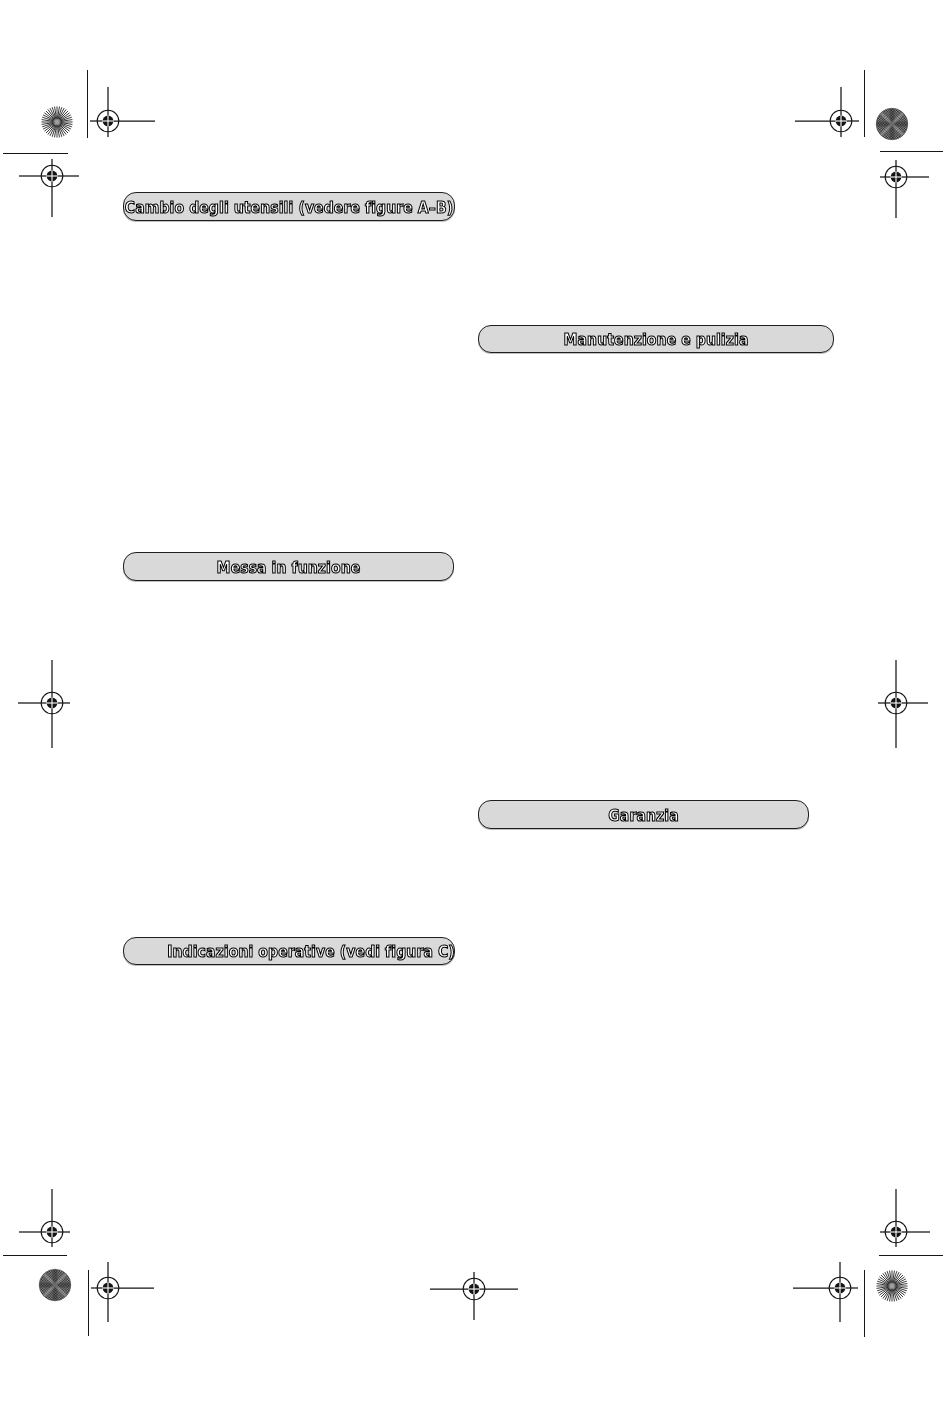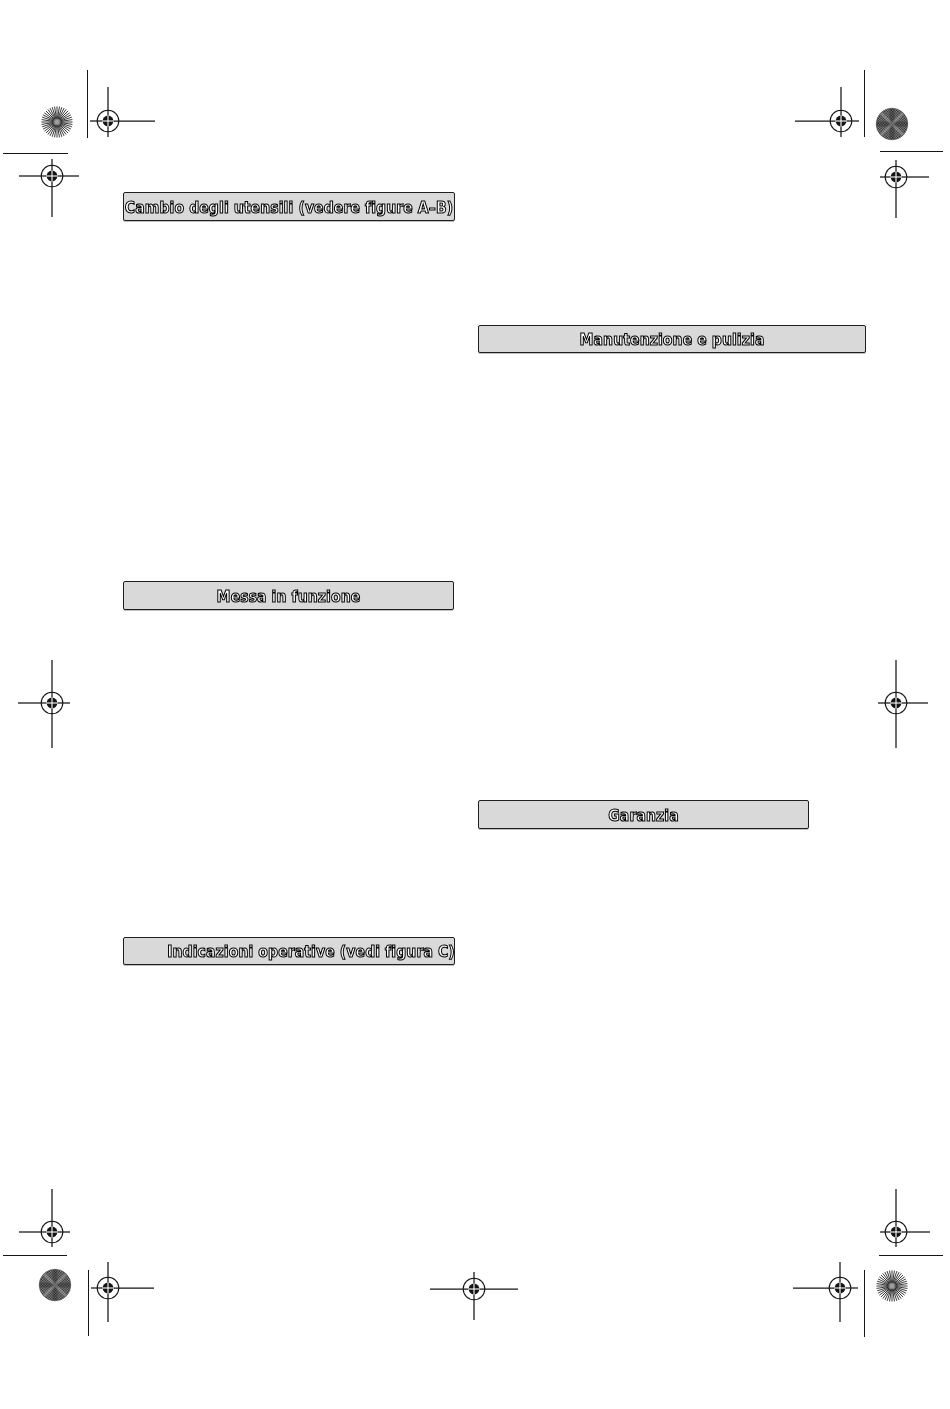--- a/index.html
+++ b/index.html
@@ -11,41 +11,41 @@
     font-family: "DejaVu Sans", sans-serif;
   }
   .page { position: absolute; inset: 0; }
 
   
   .section-bar {
     position: absolute;
     height: 29px;
     background: var(--header-fill, #d9d9d9);
     border: 1.4px solid var(--header-border, #1f1f1f);
-    border-radius: 2px;
+    border-radius: 13px;
     display: flex; align-items: center; justify-content: center;
     box-sizing: border-box;
     box-shadow: 0 1px 0 rgba(0,0,0,0.25);
   }
   .section-bar .label {
     font-weight: bold;
     font-size: 14px;
     line-height: 1;
     white-space: nowrap;
     letter-spacing: 0.1px;
     color: var(--header-text-fill, #ffffff);
     -webkit-text-stroke: 1px var(--header-text-outline, #000000);
     transform: scaleY(1.12);
   }
   @supports not (-webkit-text-stroke: 1px black) {
     .section-bar .label { color: #3a3a3a; }
   }
   .b1 { left: 123px; top: 192px; width: 332px; }
-  .b2 { left: 478px; top: 325px; width: 388px; height: 28px; }
-  .b3 { left: 123px; top: 581px; width: 331px; }
+  .b2 { left: 478px; top: 325px; width: 356px; height: 28px; }
+  .b3 { left: 123px; top: 552px; width: 331px; }
   .b4 { left: 478px; top: 800px; width: 331px; }
   .b5 { left: 123px; top: 937px; width: 332px; height: 28px; padding-left: 44px; }
 
   .print-mark { position: absolute; }
   .trim-line  { position: absolute; background: #161616; }
 </style>
 </head>
 <body>
 
 <div class="page">

